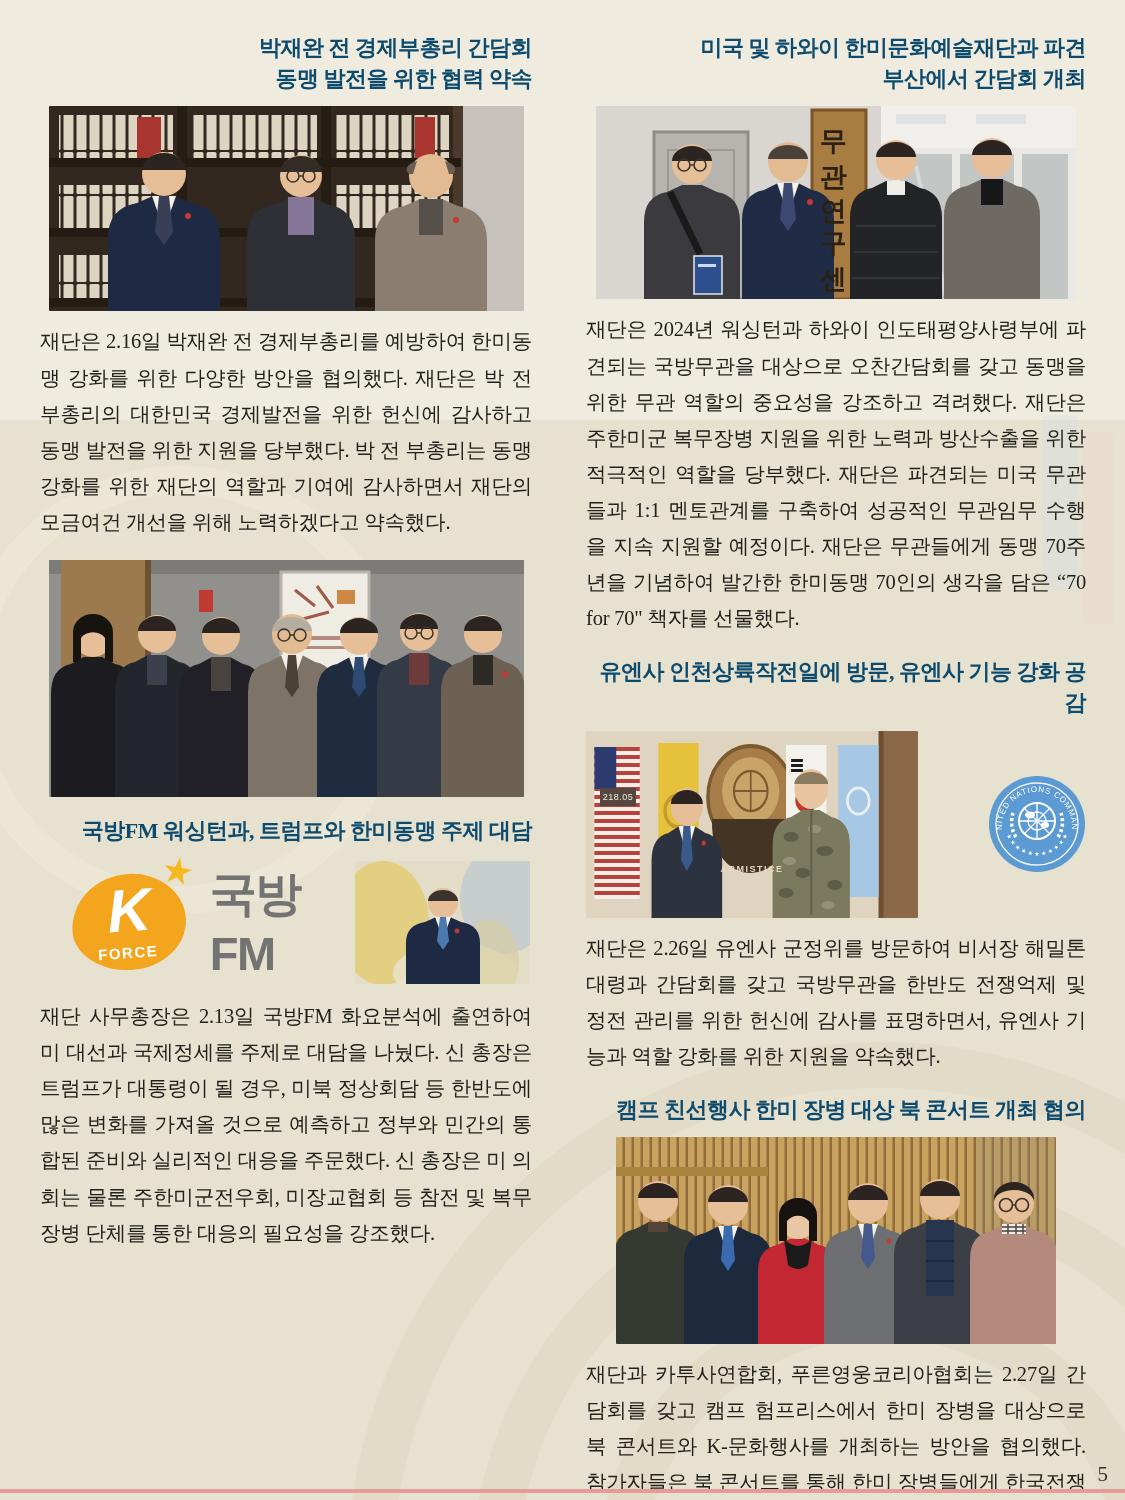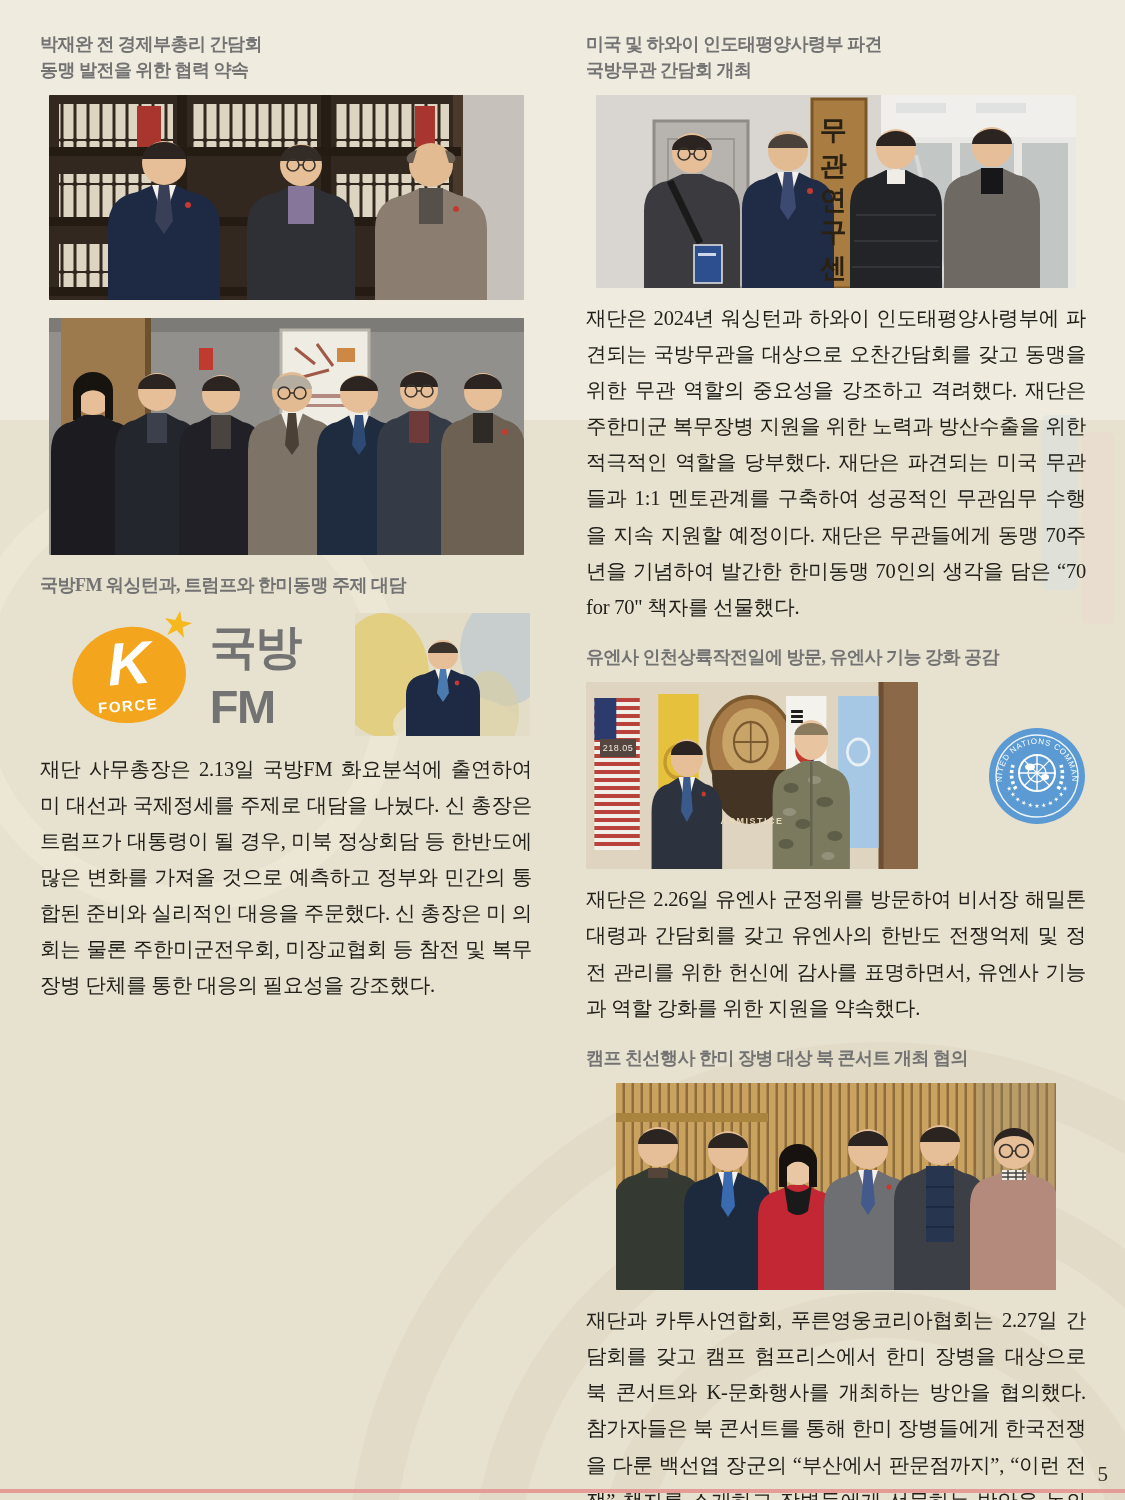--- a/index.html
+++ b/index.html
@@ -3,22 +3,22 @@
 <meta charset="utf-8">
 <style>
   html,body{margin:0;padding:0;background:#d8d4c6;}
   .page{position:relative;width:1125px;height:1500px;margin:0 auto;overflow:hidden;
         font-family:"Liberation Serif","DejaVu Serif",serif;background:#efecdf;}
   .bg-art{position:absolute;inset:0;z-index:0;}
   .columns{position:relative;z-index:2;display:flex;gap:54px;padding:32px 34px 0 40px;}
   .col{width:492px;flex:0 0 auto;}
   .col.right{width:500px;}
   section{margin:0 0 18px 0;}
-  .sec-title{margin:0 0 12px 0;text-align:left;color:#737373;
-             font-size:18px;font-weight:700;line-height:1.42;letter-spacing:-0.5px;}
+  .sec-title{margin:0 0 12px 0;text-align:right;color:#0c4a6e;
+             font-size:22px;font-weight:700;line-height:1.42;letter-spacing:-0.5px;}
   .sec-title span{display:block;}
   .body-text{margin:12px 0 20px 0;font-size:20.5px;line-height:1.76;color:#21201b;
              text-align:justify;letter-spacing:-0.2px;}
   .photo{position:relative;margin:0 auto;overflow:hidden;border-radius:1px;}
   .photo svg{display:block;width:100%;height:100%;}
   .ph-l1{width:475px;height:205px;}
   .ph-l2{width:475px;height:237px;}
   .ph-r1{width:480px;height:193px;}
   .ph-r2{width:395px;height:187px;}
   .ph-r3{width:440px;height:207px;}
@@ -128,20 +128,21 @@
             <g transform="translate(382,70)">
               <circle cx="0" cy="0" r="22" fill="#e2bb92"></circle>
               <path d="M-22,-2 a22,10 0 0,1 8,-13 l-4,13 z" fill="#6a5f52"></path>
               <path d="M22,-2 a22,10 0 0,0 -8,-13 l4,13 z" fill="#6a5f52"></path>
               <path d="M-56,135 L-56,64 Q-56,35 -27,30 L-11,23 L11,23 L27,30 Q56,35 56,64 L56,135 Z" fill="#8b7e71"></path>
               <path d="M-12,23 h24 v36 h-24 z" fill="#56504a"></path>
               <circle cx="25" cy="44" r="3" fill="#c23a32"></circle>
             </g>
           </svg>
         </div>
+        <p class="body-text">재단은 2.16일 박재완 전 경제부총리를 예방하여 한미동맹 강화를 위한 다양한 방안을 협의했다. 재단은 박 전 부총리의 대한민국 경제발전을 위한 헌신에 감사하고 동맹 발전을 위한 지원을 당부했다. 박 전 부총리는 동맹 강화를 위한 재단의 역할과 기여에 감사하면서 재단의 모금여건 개선을 위해 노력하겠다고 약속했다.</p>
       </section>
 
       <section>
         <div class="photo ph-l2">
           <svg viewBox="0 0 475 237" preserveAspectRatio="none">
             <rect width="475" height="237" fill="#92908c"></rect>
             <rect width="475" height="14" fill="#7d7b78"></rect>
             <rect x="12" width="88" height="237" fill="#9d7a4e"></rect>
             <rect x="96" width="6" height="237" fill="#6a5130"></rect>
             <rect x="26" y="118" width="60" height="74" fill="#8a6a42"></rect>
@@ -247,22 +248,22 @@
         </div>
         <p class="body-text">재단 사무총장은 2.13일 국방FM 화요분석에 출연하여 미 대선과 국제정세를 주제로 대담을 나눴다. 신 총장은 트럼프가 대통령이 될 경우, 미북 정상회담 등 한반도에 많은 변화를 가져올 것으로 예측하고 정부와 민간의 통합된 준비와 실리적인 대응을 주문했다. 신 총장은 미 의회는 물론 주한미군전우회, 미장교협회 등 참전 및 복무장병 단체를 통한 대응의 필요성을 강조했다.</p>
       </section>
 
     </div>
 
     <div class="col right">
 
       <section>
         <h2 class="sec-title">
-          <span>미국 및 하와이 인도태평양사령부 파견</span>
-          <span>국방무관 간담회 개최</span>
+          <span>미국 및 하와이 한미문화예술재단과 파견</span>
+          <span>부산에서 간담회 개최</span>
         </h2>
         <div class="photo ph-r1">
           <svg viewBox="0 0 480 193" preserveAspectRatio="none">
             <rect width="480" height="193" fill="#d9d6d1"></rect>
             <rect x="285" width="195" height="42" fill="#f0efec"></rect>
             <rect x="300" y="8" width="50" height="10" fill="#dfe2e0"></rect>
             <rect x="380" y="8" width="50" height="10" fill="#dfe2e0"></rect>
             <rect x="296" y="42" width="184" height="151" fill="#c2c6c5"></rect>
             <g fill="#e9e8e4">
               <rect x="296" y="42" width="8" height="151"></rect>
@@ -418,21 +419,21 @@
             <line x1="31" y1="46" x2="67" y2="46" stroke="#ffffff" stroke-width="1.4"></line>
             <line x1="49" y1="28" x2="49" y2="64" stroke="#ffffff" stroke-width="1.4"></line>
             <line x1="36" y1="33" x2="62" y2="59" stroke="#ffffff" stroke-width="1.1"></line>
             <line x1="62" y1="33" x2="36" y2="59" stroke="#ffffff" stroke-width="1.1"></line>
             <ellipse cx="42" cy="40" rx="5" ry="3.4" fill="#ffffff"></ellipse>
             <ellipse cx="57" cy="50" rx="4" ry="3" fill="#ffffff"></ellipse>
             <path d="M28,62 q-7,-11 -3,-24" stroke="#ffffff" stroke-width="3.6" stroke-dasharray="3 2.6" fill="none"></path>
             <path d="M70,62 q7,-11 3,-24" stroke="#ffffff" stroke-width="3.6" stroke-dasharray="3 2.6" fill="none"></path>
           </svg>
         </div>
-        <p class="body-text">재단은 2.26일 유엔사 군정위를 방문하여 비서장 해밀톤 대령과 간담회를 갖고 유엔사의 한반도 전쟁억제 및 정전 관리를 위한 헌신에 감사를 표명하면서, 유엔사 기능과 역할 강화를 위한 지원을 약속했다.</p>
+        <p class="body-text">재단은 2.26일 유엔사 군정위를 방문하여 비서장 해밀톤 대령과 간담회를 갖고 국방무관을 한반도 전쟁억제 및 정전 관리를 위한 헌신에 감사를 표명하면서, 유엔사 기능과 역할 강화를 위한 지원을 약속했다.</p>
       </section>
 
       <section>
         <h2 class="sec-title">
           <span>캠프 친선행사 한미 장병 대상 북 콘서트 개최 협의</span>
         </h2>
         <div class="photo ph-r3">
           <svg viewBox="0 0 440 207" preserveAspectRatio="none">
             <defs>
               <pattern id="slats" width="9" height="10" patternUnits="userSpaceOnUse">

